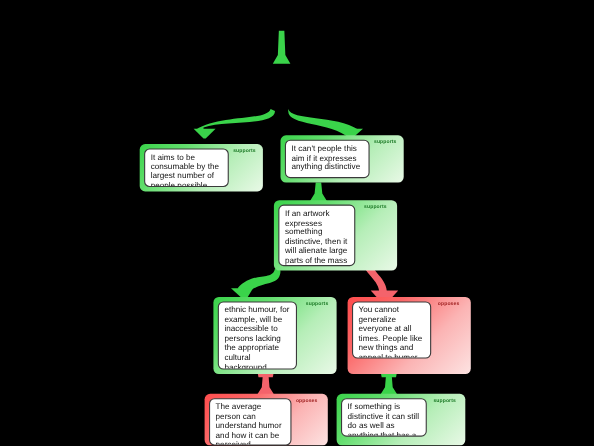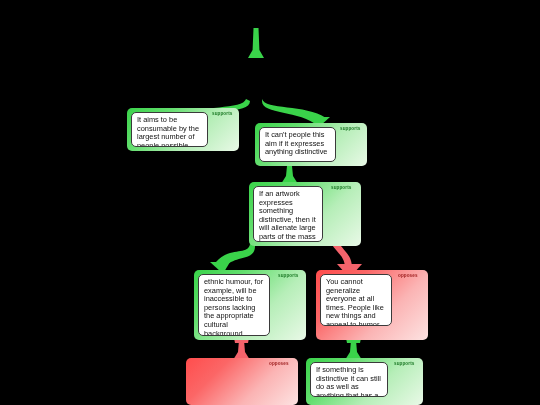--- a/index.html
+++ b/index.html
@@ -62,21 +62,21 @@
 
     <path d="M239 340 L244 340 L245 352 L250 360 L233 360 L238 352 Z" fill="#f4636b"></path>
     <path d="M234 338 L249 338 L248 343 L235 343 Z" fill="#f4636b"></path>
 
     <path d="M351 340 L356 340 L357 352 L362 360 L345 360 L350 352 Z" fill="#3ad34a"></path>
     <path d="M346 338 L361 338 L360 343 L347 343 Z" fill="#3ad34a"></path>
   </svg>
 
 
 
-  <div class="card support" style="left:127px;top:108px;width:112px;height:43px;">
+  <div class="card support" style="left:127px;top:131px;width:112px;height:43px;">
     <div class="textbox" style="width:77px;height:35px;">
       <span>It aims to be consumable by the largest number of people possible</span>
     </div>
     <div class="tab support" style="left:85px;top:3px;">
       <span>supports</span>
     </div>
   </div>
 
   <div class="card support" style="left:255px;top:123px;width:112px;height:43px;">
     <div class="textbox" style="width:77px;height:35px;">
@@ -108,20 +108,23 @@
   <div class="card oppose" style="left:316px;top:270px;width:112px;height:70px;">
     <div class="textbox" style="width:72px;height:52px;">
       <span>You cannot generalize everyone at all times. People like new things and appeal to humor</span>
     </div>
     <div class="tab oppose" style="left:82px;top:3px;">
       <span>opposes</span>
     </div>
   </div>
 
   <div class="card oppose" style="left:186px;top:358px;width:112px;height:47px;">
+    <div class="textbox" style="width:75px;height:43px;">
+      <span>The average person can understand humor and how it can be perceived.</span>
+    </div>
     <div class="tab oppose" style="left:83px;top:3px;">
       <span>opposes</span>
     </div>
   </div>
 
   <div class="card support" style="left:306px;top:358px;width:117px;height:47px;">
     <div class="textbox" style="width:78px;height:35px;">
       <span>If something is distinctive it can still do as well as anything that has a broad over view.</span>
     </div>
     <div class="tab support" style="left:88px;top:3px;">

